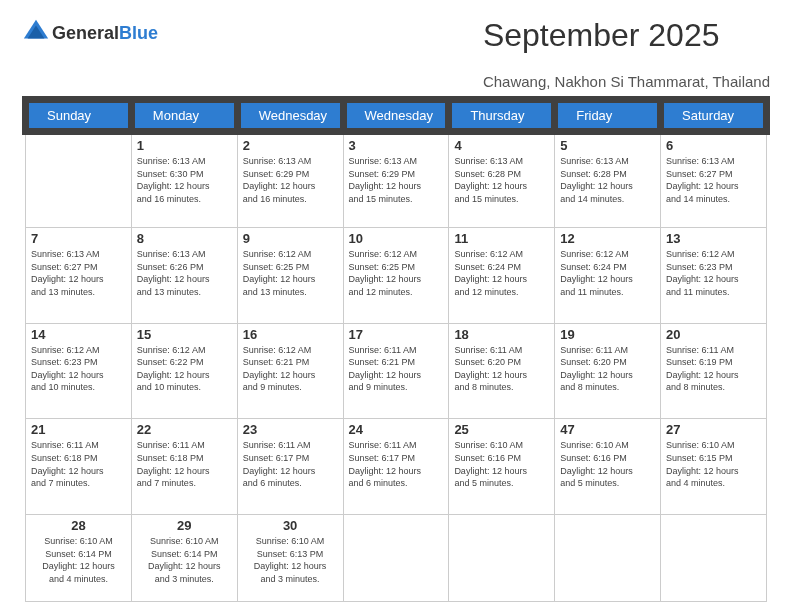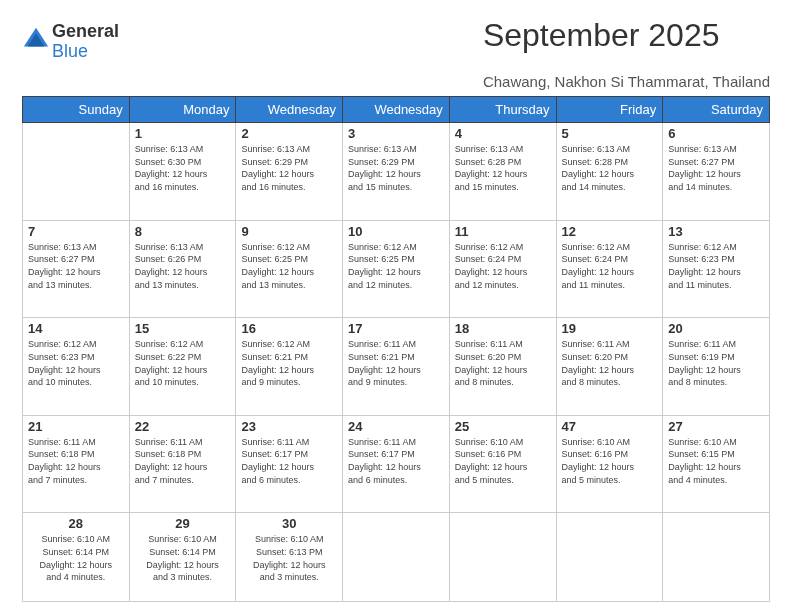--- a/index.html
+++ b/index.html
@@ -23,31 +23,30 @@
       justify-content: space-between;
       margin-bottom: 6px;
     }
     .logo {
       display: flex;
       align-items: center;
       margin-top: 4px;
     }
     .logo-text {
       display: flex;
-      flex-direction: column;
       line-height: 1.1;
     }
     .logo-general {
       font-size: 18px;
       font-weight: bold;
       color: #333;
     }
     .logo-blue {
       font-size: 18px;
-      font-weight: normal;
+      font-weight: bold;
       color: #2e7dd1;
     }
     .logo-icon {
       width: 28px;
       height: 28px;
       margin-right: 2px;
       margin-top: -4px;
     }
     .title-section {
     }
@@ -65,25 +64,25 @@
     .calendar {
       flex: 1;
       border: 1px solid #ccc;
       border-collapse: collapse;
       width: 100%;
       table-layout: fixed;
     }
     .calendar th {
       background-color: #2e7dd1;
       color: #fff;
-      text-align: right;
-      padding: 5px 6px;
+      text-align: left;
+      padding: 5px 18px;
       font-size: 13px;
       font-weight: normal;
-      border: 1px solid #404040;
+      border: 7px solid #404040;
     }
     .calendar td {
       vertical-align: top;
       border: 1px solid #ccc;
       padding: 3px 5px;
       font-size: 9.5px;
       color: #333;
       height: 82px;
     }
     .day-number {

